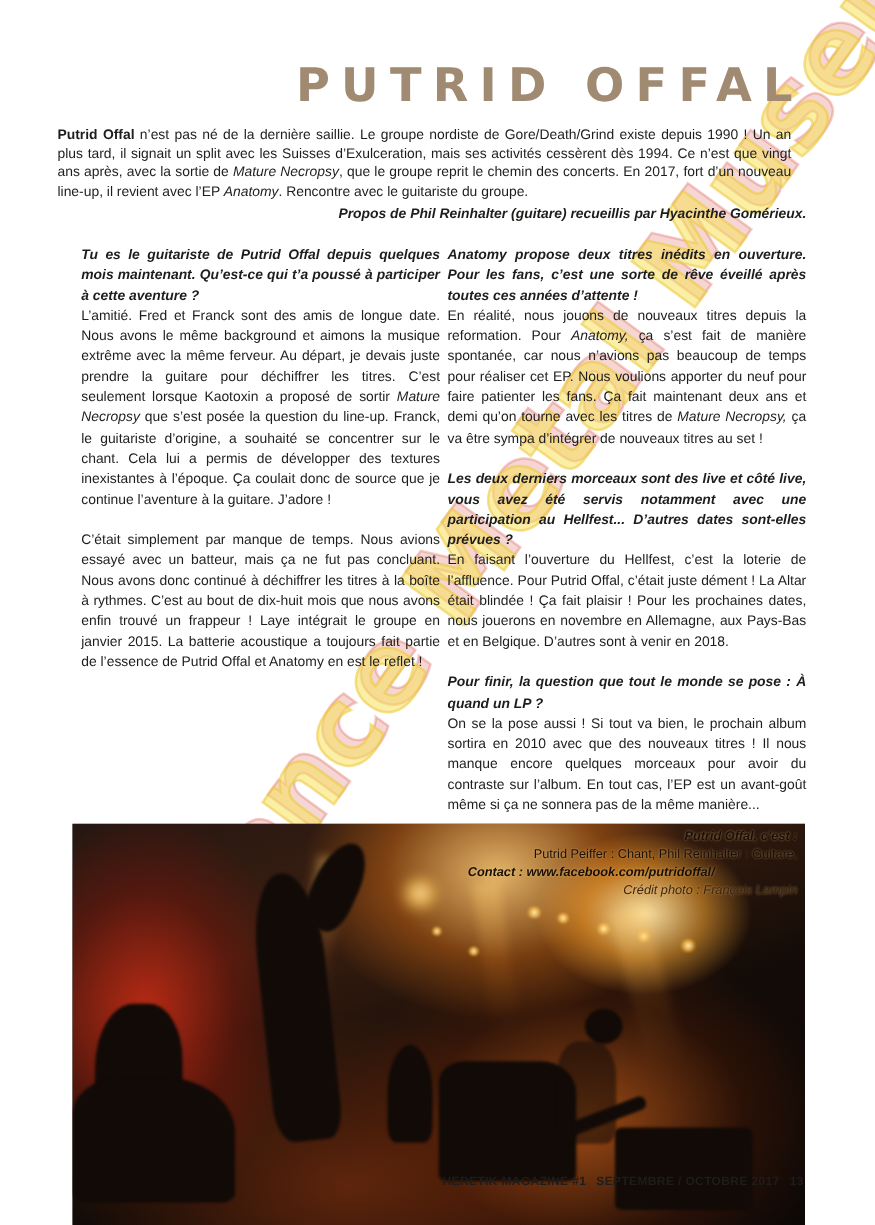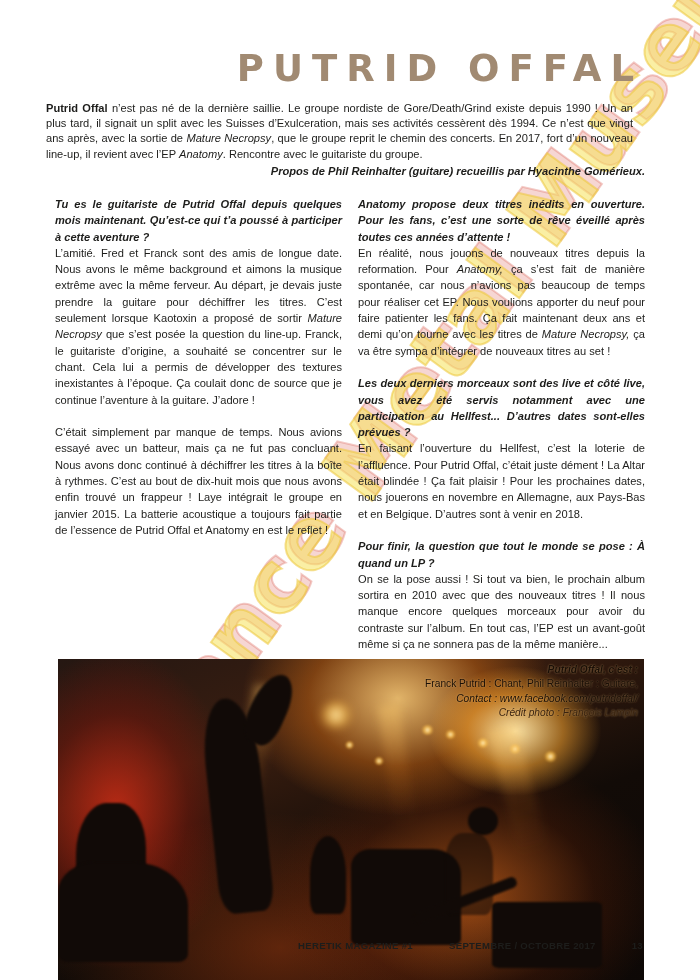--- a/index.html
+++ b/index.html
@@ -92,21 +92,21 @@
   .col {
     position: absolute;
     top: 196px;
     width: 287px;
     font-size: 11.1px;
     line-height: 16.3px;
     color: #1d1d1b;
     text-align: justify;
     z-index: 10;
   }
-  .col-left  { left: 55px; }
+  .col-left  { left: 65px; }
   .col-right { left: 358px; }
 
   .q {
     font-style: italic;
     font-weight: 700;
     display: block;
     text-align: justify;
   }
   .a {
     display: block;
@@ -163,42 +163,42 @@
     width: 330px;
     text-align: right;
     font-size: 10.2px;
     line-height: 14.4px;
     color: #1a0f06;
     z-index: 12;
     text-shadow: 0 0 2px rgba(255,210,140,0.55);
   }
   .credits .cr-title { font-style: italic; font-weight: 700; }
   .credits .cr-line  { font-weight: 400; }
-  .credits .cr-contact { font-style: italic; font-weight: 400; }
+  .credits .cr-contact { font-style: italic; font-weight: 700; text-align: center; }
   .credits .cr-photo { font-style: italic; font-weight: 400; color: #3a2410; }
 
   
   .footer {
     position: absolute;
     left: 0;
     right: 0;
     top: 940px;
     z-index: 10;
     font-size: 9.6px;
     letter-spacing: 0.3px;
     color: #1d1d1b;
     font-weight: 700;
   }
   .footer .inner {
     position: absolute;
     right: 57px;
     top: 0;
     display: flex;
     align-items: baseline;
-    gap: 36px;
+    gap: 8px;
   }
   .footer .pg { font-weight: 700; }
 </style>
 </head>
 <body>
 
 <div class="page">
 
   <div class="watermark wm-red">France Metal Museum</div>
   <div class="watermark">France Metal Museum</div>
@@ -265,21 +265,21 @@
     <div class="silhouette" style="left:0%;top:62%;width:130px;height:100px;border-radius:30% 44% 8% 8%;"></div>
     <div class="silhouette" style="left:43%;top:54%;width:36px;height:78px;border-radius:50% 50% 18% 18%;"></div>
     <div class="silhouette" style="left:50%;top:58%;width:110px;height:96px;border-radius:18% 26% 6% 6%;"></div>
     <div class="silhouette" style="left:74%;top:74%;width:110px;height:66px;border-radius:6%;"></div>
     <div class="silhouette" style="left:70%;top:45%;width:30px;height:28px;border-radius:50%;"></div>
     <div class="silhouette" style="left:66%;top:53%;width:48px;height:82px;border-radius:36% 36% 18% 18%;opacity:0.55;"></div>
     <div class="silhouette" style="left:60%;top:72%;width:110px;height:11px;border-radius:5px;transform:rotate(-21deg);"></div>
 
     <div class="credits">
       <div class="cr-title">Putrid Offal, c’est :</div>
-      <div class="cr-line">Franck Putrid : Chant, Phil Reinhalter : Guitare,</div>
+      <div class="cr-line">Putrid Peiffer : Chant, Phil Reinhalter : Guitare,</div>
       <div class="cr-contact">Contact : www.facebook.com/putridoffal/</div>
       <div class="cr-photo">Crédit photo : François Lampin</div>
     </div>
   </div>
 
   <div class="footer">
     <div class="inner">
       <span>HERETIK MAGAZINE #1</span>
       <span>SEPTEMBRE / OCTOBRE 2017</span>
       <span class="pg">13</span>

